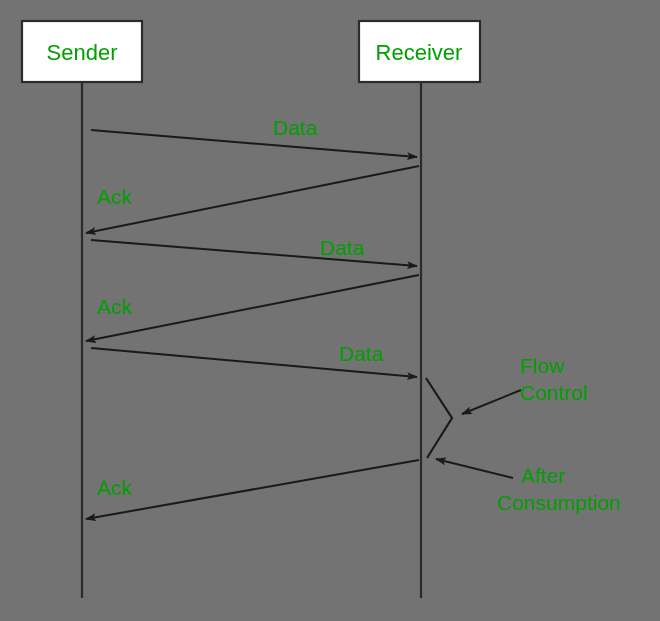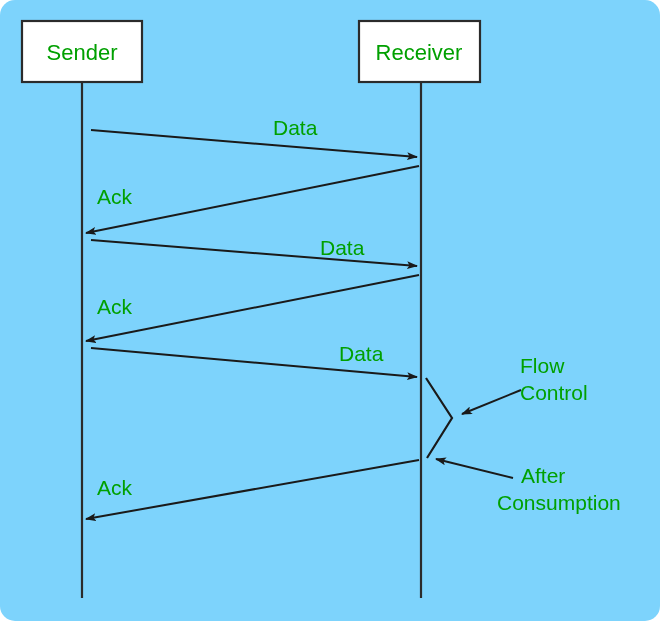--- a/index.html
+++ b/index.html
@@ -7,23 +7,22 @@
     padding: 0;
     background: #ffffff;
   }
   body {
     font-family: "Liberation Sans", sans-serif;
   }
   #diagram-root {
     position: relative;
     width: 660px;
     height: 621px;
-    background: #7dd3fc;
+    background: #737373;
     overflow: hidden;
-    border-radius: 15px;
   }
   #diagram-svg {
     position: absolute;
     top: 0;
     left: 0;
     width: 660px;
     height: 621px;
     display: block;
   }
   .lifeline-box-label,

